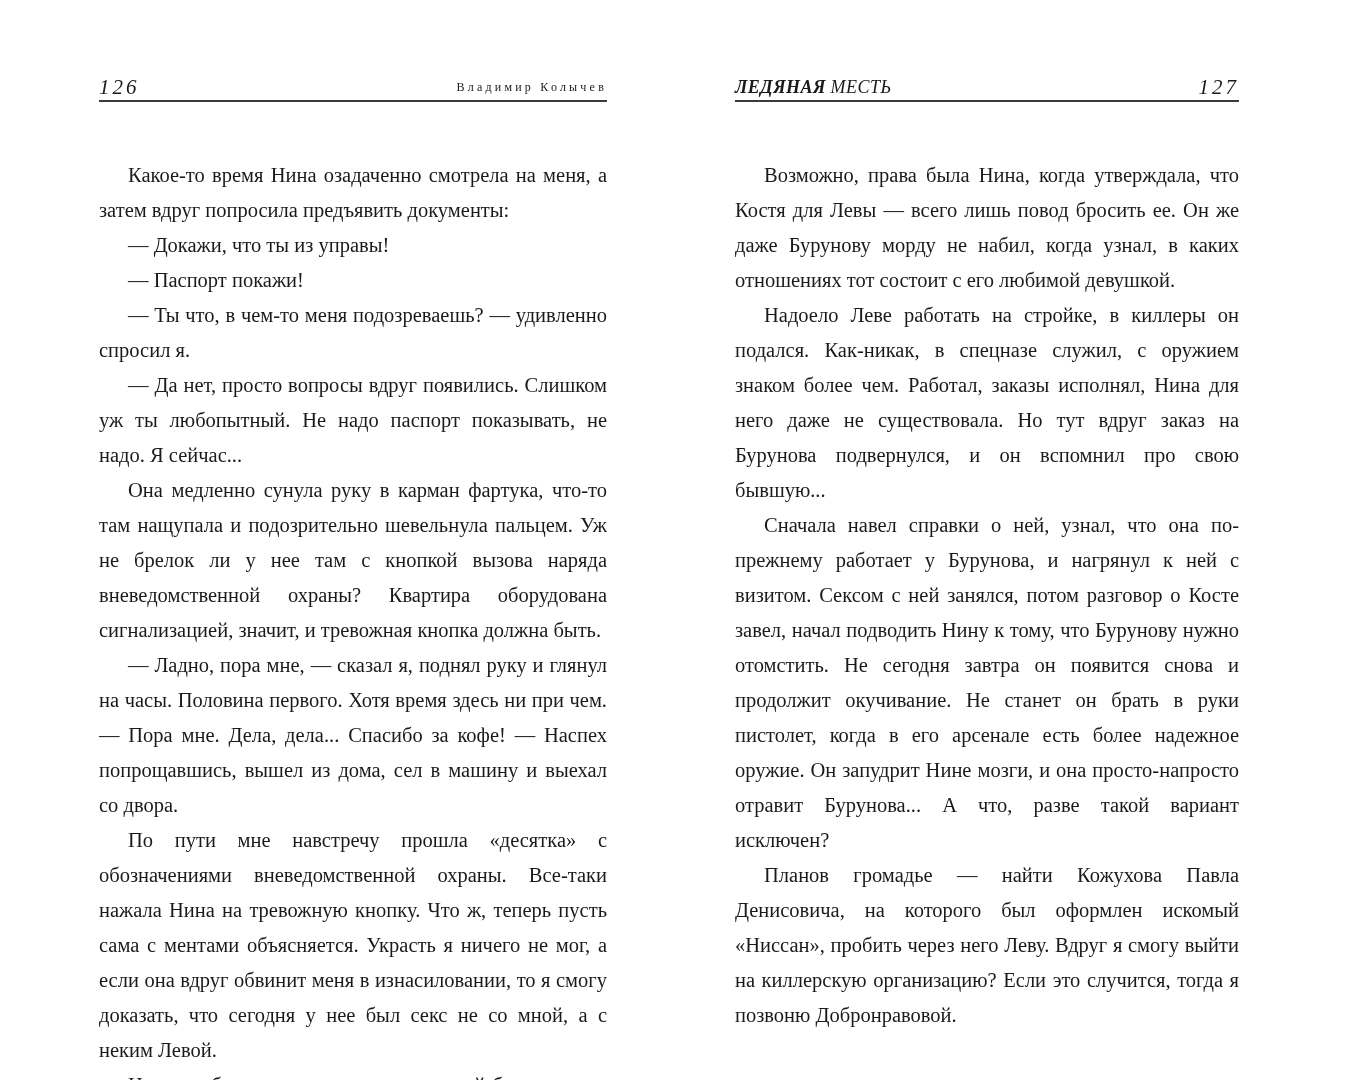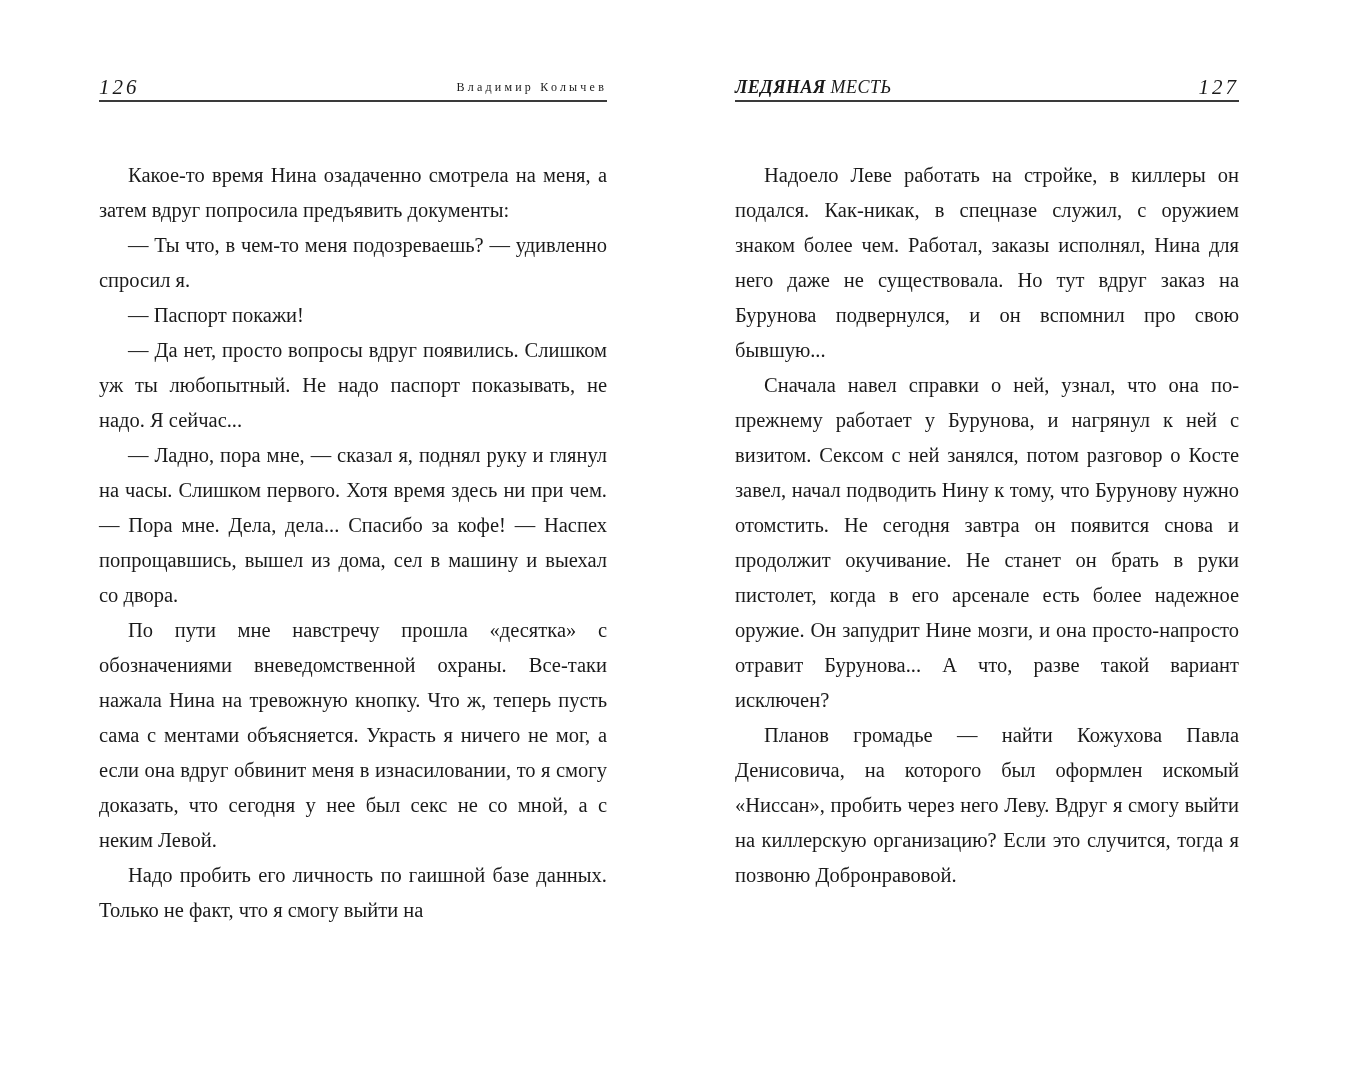--- a/index.html
+++ b/index.html
@@ -47,32 +47,35 @@
 </head>
 <body>
 
 <div class="page left">
   <div class="running-head">
     <span class="folio">126</span>
     <span class="head-title">Владимир Колычев</span>
   </div>
   <div class="body-text">
     <p>Какое-то время Нина озадаченно смотрела на меня, а затем вдруг попросила предъявить документы:</p>
+    <p>— Докажи, что ты из управы!</p>
+    <p>— Паспорт покажи!</p>
     <p>— Ты что, в чем-то меня подозреваешь? — удивленно спросил я.</p>
-    <p>— Паспорт покажи!</p>
     <p>— Да нет, просто вопросы вдруг появились. Слишком уж ты любопытный. Не надо паспорт показывать, не надо. Я сейчас...</p>
-    <p>— Ладно, пора мне, — сказал я, поднял руку и глянул на часы. Слишком первого. Хотя время здесь ни при чем. — Пора мне. Дела, дела... Спасибо за кофе! — Наспех попрощавшись, вышел из дома, сел в машину и выехал со двора.</p>
+    <p>Она медленно сунула руку в карман фартука, что-то там нащупала и подозрительно шевельнула пальцем. Уж не брелок ли у нее там с кнопкой вызова наряда вневедомственной охраны? Квартира оборудована сигнализацией, значит, и тревожная кнопка должна быть.</p>
+    <p>— Ладно, пора мне, — сказал я, поднял руку и глянул на часы. Половина первого. Хотя время здесь ни при чем. — Пора мне. Дела, дела... Спасибо за кофе! — Наспех попрощавшись, вышел из дома, сел в машину и выехал со двора.</p>
     <p>По пути мне навстречу прошла «десятка» с обозначениями вневедомственной охраны. Все-таки нажала Нина на тревожную кнопку. Что ж, теперь пусть сама с ментами объясняется. Украсть я ничего не мог, а если она вдруг обвинит меня в изнасиловании, то я смогу доказать, что сегодня у нее был секс не со мной, а с неким Левой.</p>
     <p>Надо пробить его личность по гаишной базе данных. Только не факт, что я смогу выйти на</p>
   </div>
 </div>
 
 <div class="page right">
   <div class="running-head">
     <span class="head-title"><b>ЛЕДЯНАЯ</b> <span class="rest">МЕСТЬ</span></span>
     <span class="folio">127</span>
   </div>
   <div class="body-text">
+    <p>Возможно, права была Нина, когда утверждала, что Костя для Левы — всего лишь повод бросить ее. Он же даже Бурунову морду не набил, когда узнал, в каких отношениях тот состоит с его любимой девушкой.</p>
     <p>Надоело Леве работать на стройке, в киллеры он подался. Как-никак, в спецназе служил, с оружием знаком более чем. Работал, заказы исполнял, Нина для него даже не существовала. Но тут вдруг заказ на Бурунова подвернулся, и он вспомнил про свою бывшую...</p>
     <p>Сначала навел справки о ней, узнал, что она по-прежнему работает у Бурунова, и нагрянул к ней с визитом. Сексом с ней занялся, потом разговор о Косте завел, начал подводить Нину к тому, что Бурунову нужно отомстить. Не сегодня завтра он появится снова и продолжит окучивание. Не станет он брать в руки пистолет, когда в его арсенале есть более надежное оружие. Он запудрит Нине мозги, и она просто-напросто отравит Бурунова... А что, разве такой вариант исключен?</p>
     <p>Планов громадье — найти Кожухова Павла Денисовича, на которого был оформлен искомый «Ниссан», пробить через него Леву. Вдруг я смогу выйти на киллерскую организацию? Если это случится, тогда я позвоню Добронравовой.</p>
   </div>
 </div>
 
 </body></html>

